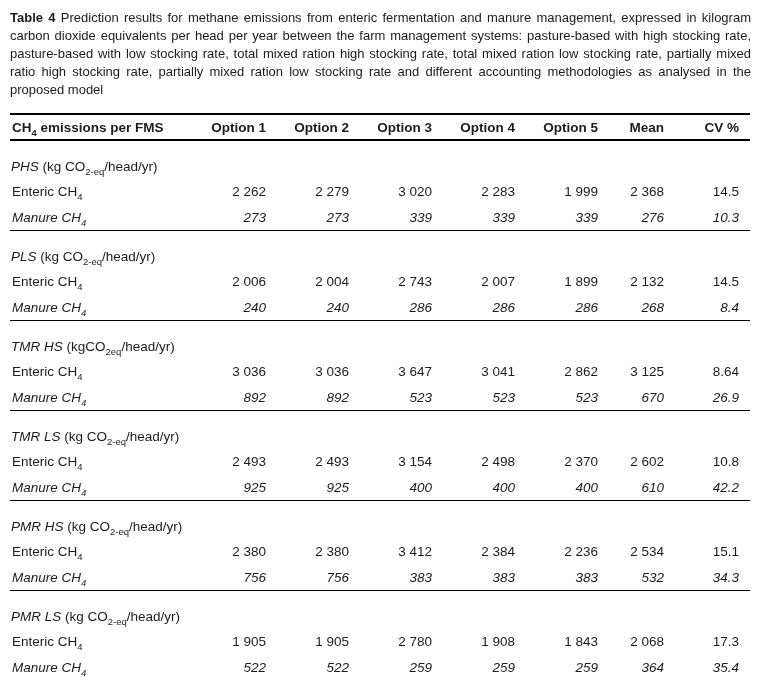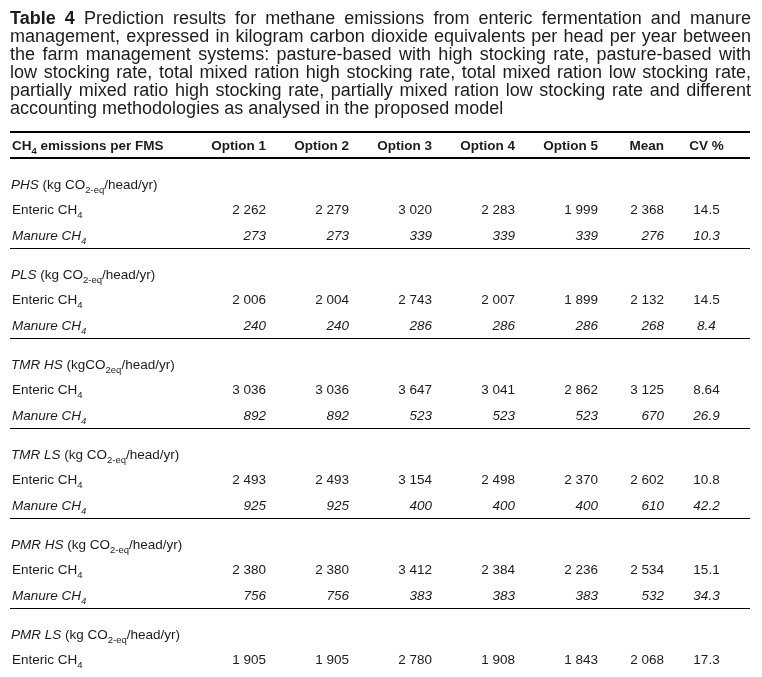--- a/index.html
+++ b/index.html
@@ -5,40 +5,40 @@
   html, body { margin: 0; padding: 0; background: #ffffff; }
   body {
     width: 762px; height: 677px; overflow: hidden;
     font-family: "Liberation Sans", "DejaVu Sans", sans-serif;
     color: #1c1c1c;
     -webkit-font-smoothing: antialiased;
   }
   .page { padding: 9px 11px 0 10px; }
 
   
-  .caption { margin: 0; font-size: 18px; line-height: 18px; text-align: justify; }
+  .caption { margin: 0; font-size: 13px; line-height: 18px; text-align: justify; }
   .caption b { font-weight: bold; }
 
   
   table {
     border-collapse: collapse; table-layout: fixed;
     width: 740px; margin-top: 14px;
     font-size: 13.5px; color: #1c1c1c;
   }
   thead th {
     border-top: 2px solid #000;
     border-bottom: 2px solid #000;
     height: 22px; font-weight: bold; vertical-align: middle;
     white-space: nowrap;
     margin-left: 40px;
   }
   .lbl { text-align: left; padding-left: 2px; }
   .num { text-align: right; padding-right: 5px; white-space: nowrap; }
   .mean { padding-right: 9px; }
-  .cv { padding-right: 11px; text-align: center; }
+  .cv { padding-right: 11px; }
 
   tbody td { vertical-align: middle; }
   tr.sec-row td {
     height: 32px; vertical-align: bottom; padding-bottom: 4px;
     white-space: nowrap;
   }
   tr.sec-row i { font-style: italic; }
   tr.data-row td { height: 24px; }
   tr.sec-end td { border-bottom: 1.5px solid #000; font-style: italic; }
 

